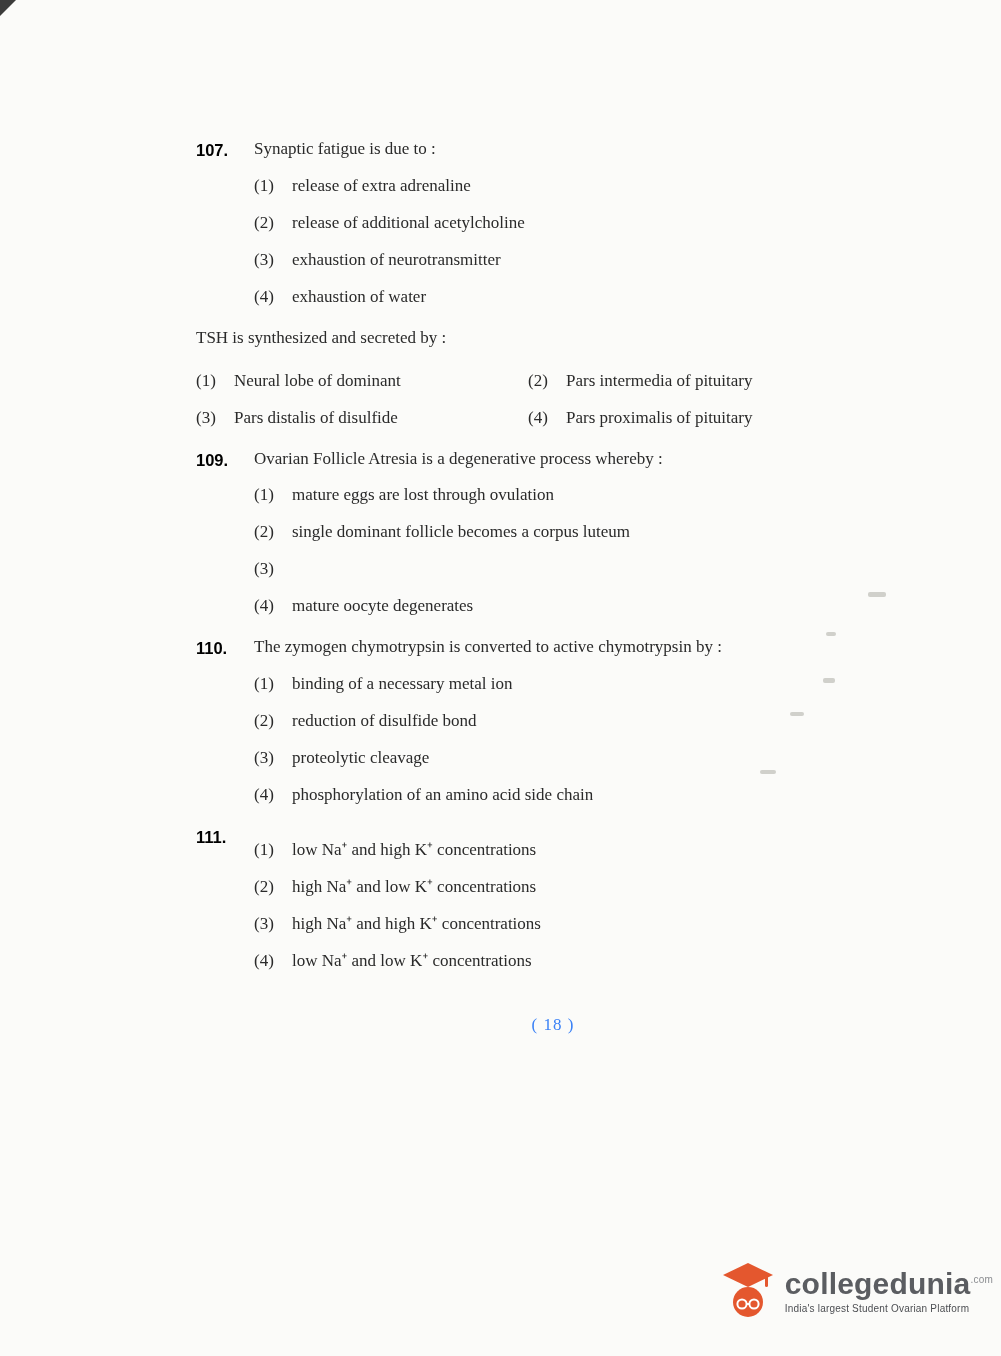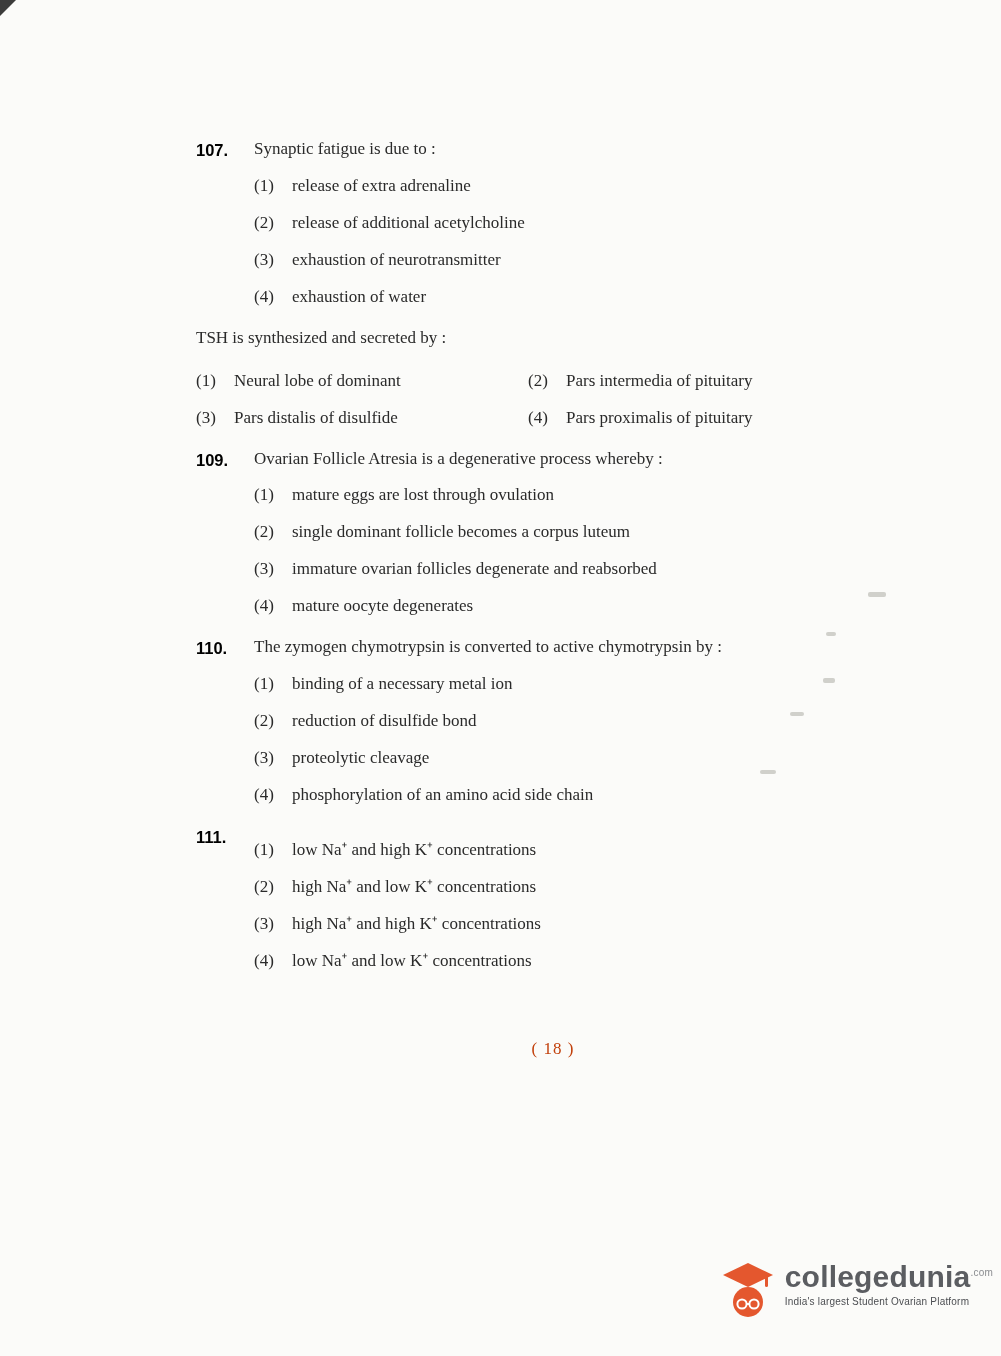--- a/index.html
+++ b/index.html
@@ -71,32 +71,33 @@
   }
   .opt-label { flex: none; min-width: 26px; }
 
   .opts.two-col {
     display: grid;
     grid-template-columns: 332px 1fr;
   }
 
   .page-num {
     text-align: center;
-    margin-top: 66px;
+    margin-top: 42px;
     font-size: 17px;
     letter-spacing: 1px;
-    color: #c2410c;
+    color: #3b82f6;
   }
 
   
   .logo {
     position: absolute;
     right: 8px;
     bottom: 36px;
     display: flex;
+    align-items: center;
     gap: 10px;
     font-family: "Liberation Sans", sans-serif;
   }
   .logo-icon { color: var(--accent, #e4572e); line-height: 0; }
   .brand-line {
     font-size: 30px;
     font-weight: bold;
     color: #5b5d61;
     letter-spacing: .2px;
     line-height: 1;
@@ -184,21 +185,20 @@
         <div class="opt">
           <span class="opt-label">(1)</span>
           <span>mature eggs are lost through ovulation</span>
         </div>
         <div class="opt">
           <span class="opt-label">(2)</span>
           <span>single dominant follicle becomes a corpus luteum</span>
         </div>
         <div class="opt">
           <span class="opt-label">(3)</span>
-          <span>immature ovarian follicles degenerate and reabsorbed</span>
         </div>
         <div class="opt">
           <span class="opt-label">(4)</span>
           <span>mature oocyte degenerates</span>
         </div>
       </div>
     </div>
   </div>
 
   <div class="q">

